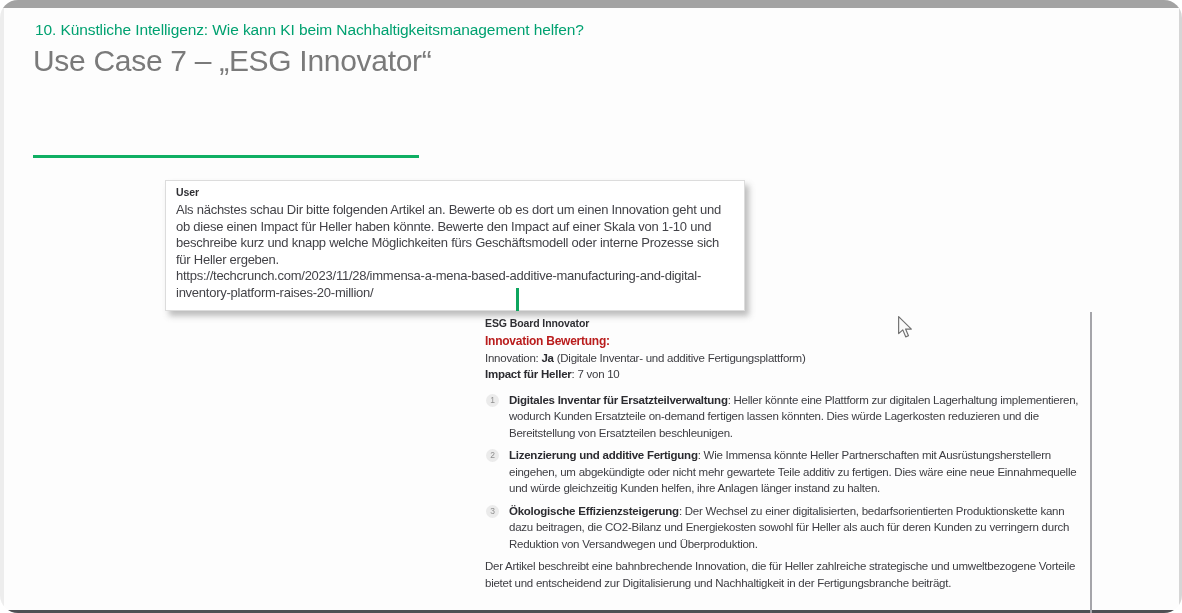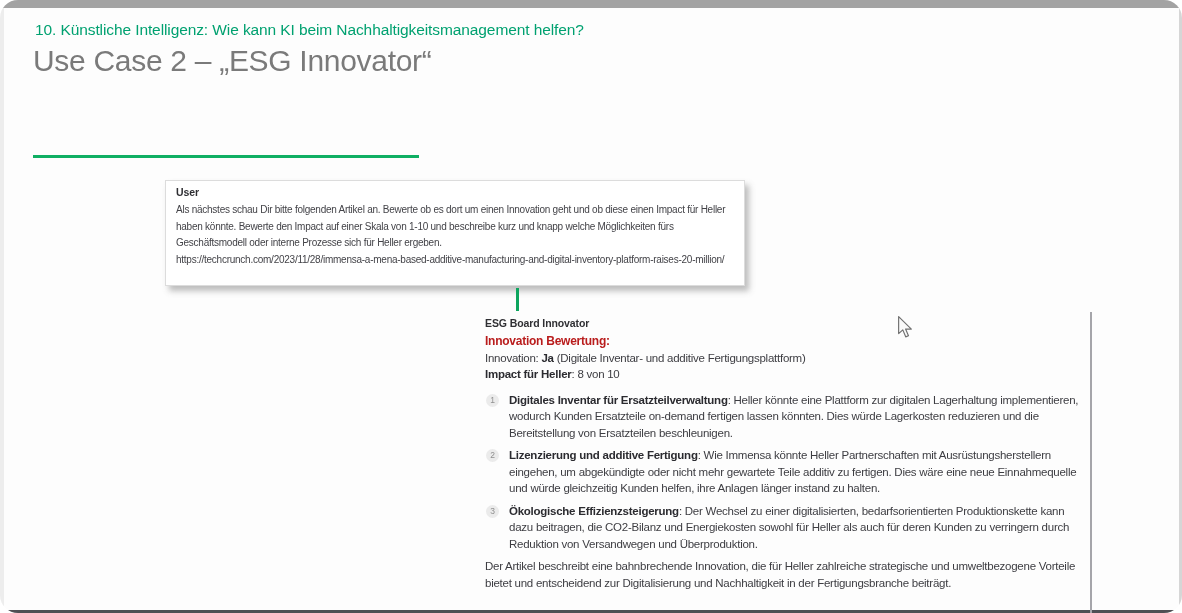--- a/index.html
+++ b/index.html
@@ -48,21 +48,21 @@
     border:1px solid #dcdcdc;
     box-shadow: 4px 5px 6px rgba(110,110,110,0.45);
     padding:5px 10px 9px 10px;
   }
   .msg-author {
     font-size:10.5px; font-weight:700; color:#2f2f33; line-height:13px;
     letter-spacing:-0.1px;
   }
   .user-card .msg-body {
     margin-top:3px;
-    font-size:10px; color:#434348; line-height:16.5px; letter-spacing:-0.25px;
+    font-size:13px; color:#434348; line-height:16.5px; letter-spacing:-0.25px;
   }
   .user-card .url { display:block; }
 
   
   .connector {
     position:absolute; left:516px; top:288px; width:3px; height:23px;
     background: var(--connector-green, #0da55e);
   }
 
   
@@ -99,39 +99,39 @@
 <body>
 
 <div class="stage">
 
   <div class="top-bar"></div>
   <div class="left-edge"></div>
   <div class="right-edge"></div>
   <div class="bottom-edge"></div>
 
   <div class="kicker">10. Künstliche Intelligenz: Wie kann KI beim Nachhaltigkeitsmanagement helfen?</div>
-  <h1 class="main-title">Use Case 2 – „ESG Innovator“</h1>
+  <h1 class="main-title">Use Case 7 – „ESG Innovator“</h1>
 
   <div class="step-underline"></div>
 
   <div class="user-card">
     <div class="msg-author">User</div>
     <div class="msg-body">
       <span>Als nächstes schau Dir bitte folgenden Artikel an. Bewerte ob es dort um einen Innovation geht und ob diese einen Impact für Heller haben könnte. Bewerte den Impact auf einer Skala von 1-10 und beschreibe kurz und knapp welche Möglichkeiten fürs Geschäftsmodell oder interne Prozesse sich für Heller ergeben.</span>
       <span class="url">https://techcrunch.com/2023/11/28/immensa-a-mena-based-additive-manufacturing-and-digital-inventory-platform-raises-20-million/</span>
     </div>
   </div>
 
   <div class="connector"></div>
 
   <div class="assistant">
     <div class="msg-author">ESG Board Innovator</div>
     <div class="bold-line">Innovation Bewertung:</div>
     <div class="line"><span>Innovation: </span><b>Ja</b><span> (Digitale Inventar- und additive Fertigungsplattform)</span></div>
-    <div class="line"><b>Impact für Heller</b><span>: 8 von 10</span></div>
+    <div class="line"><b>Impact für Heller</b><span>: 7 von 10</span></div>
 
     <ol class="olist">
       <li class="olitem">
         <span class="badge">1</span>
         <p class="item-text"><b>Digitales Inventar für Ersatzteilverwaltung</b><span>: Heller könnte eine Plattform zur digitalen Lagerhaltung implementieren, wodurch Kunden Ersatzteile on-demand fertigen lassen könnten. Dies würde Lagerkosten reduzieren und die Bereitstellung von Ersatzteilen beschleunigen.</span></p>
       </li>
       <li class="olitem">
         <span class="badge">2</span>
         <p class="item-text"><b>Lizenzierung und additive Fertigung</b><span>: Wie Immensa könnte Heller Partnerschaften mit Ausrüstungsherstellern eingehen, um abgekündigte oder nicht mehr gewartete Teile additiv zu fertigen. Dies wäre eine neue Einnahmequelle und würde gleichzeitig Kunden helfen, ihre Anlagen länger instand zu halten.</span></p>
       </li>

